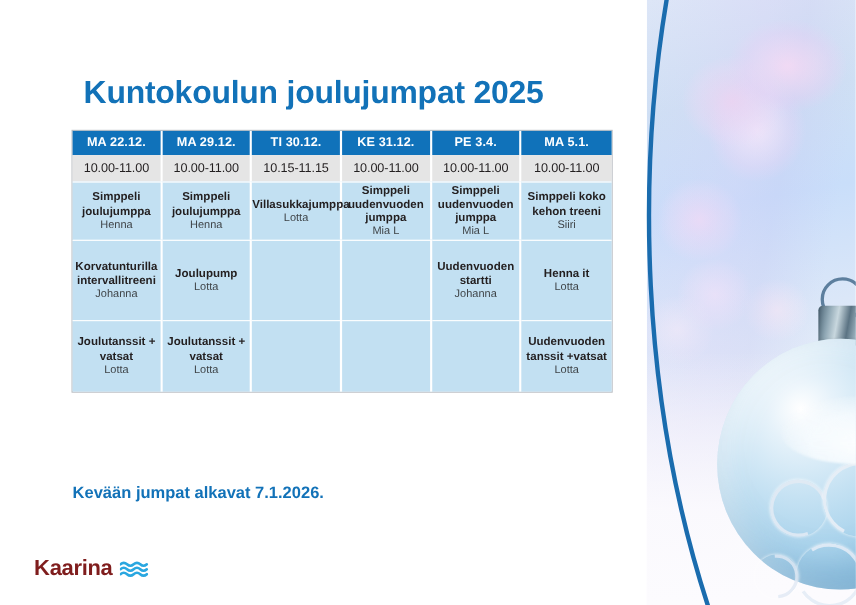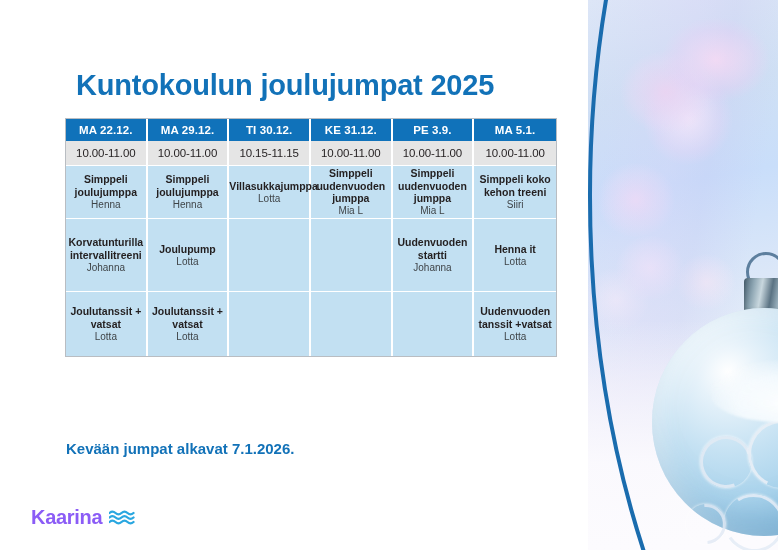--- a/index.html
+++ b/index.html
@@ -215,21 +215,21 @@
     position: absolute;
     left: 31px;
     top: 506px;
     display: flex;
     align-items: center;
     gap: 7px;
   }
   #logo-kaarina {
     font-size: 20px;
     font-weight: bold;
-    color: #8b5cf6;
+    color: #7f1d1d;
     letter-spacing: -0.3px;
   }
   #logo-uimahalli {
     font-size: 20px;
     color: #2aa7e0;
     letter-spacing: -0.2px;
   }
   #logo-wave-icon {
     display: block;
     width: 26px;
@@ -265,21 +265,21 @@
 
 <h1 id="page-title">Kuntokoulun joulujumpat 2025</h1>
 
 <table id="schedule-table">
   <thead>
     <tr>
       <th>MA 22.12.</th>
       <th>MA 29.12.</th>
       <th>TI 30.12.</th>
       <th>KE 31.12.</th>
-      <th>PE 3.9.</th>
+      <th>PE 3.4.</th>
       <th>MA 5.1.</th>
     </tr>
   </thead>
   <tbody>
 
     <tr>
       <td class="time-cell">10.00-11.00</td>
       <td class="time-cell">10.00-11.00</td>
       <td class="time-cell">10.15-11.15</td>
       <td class="time-cell">10.00-11.00</td>

